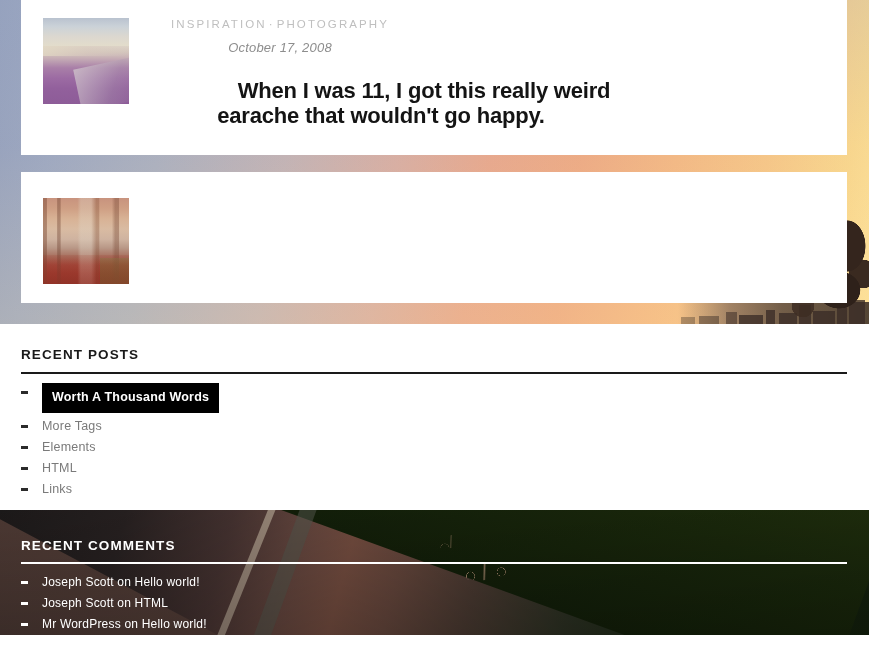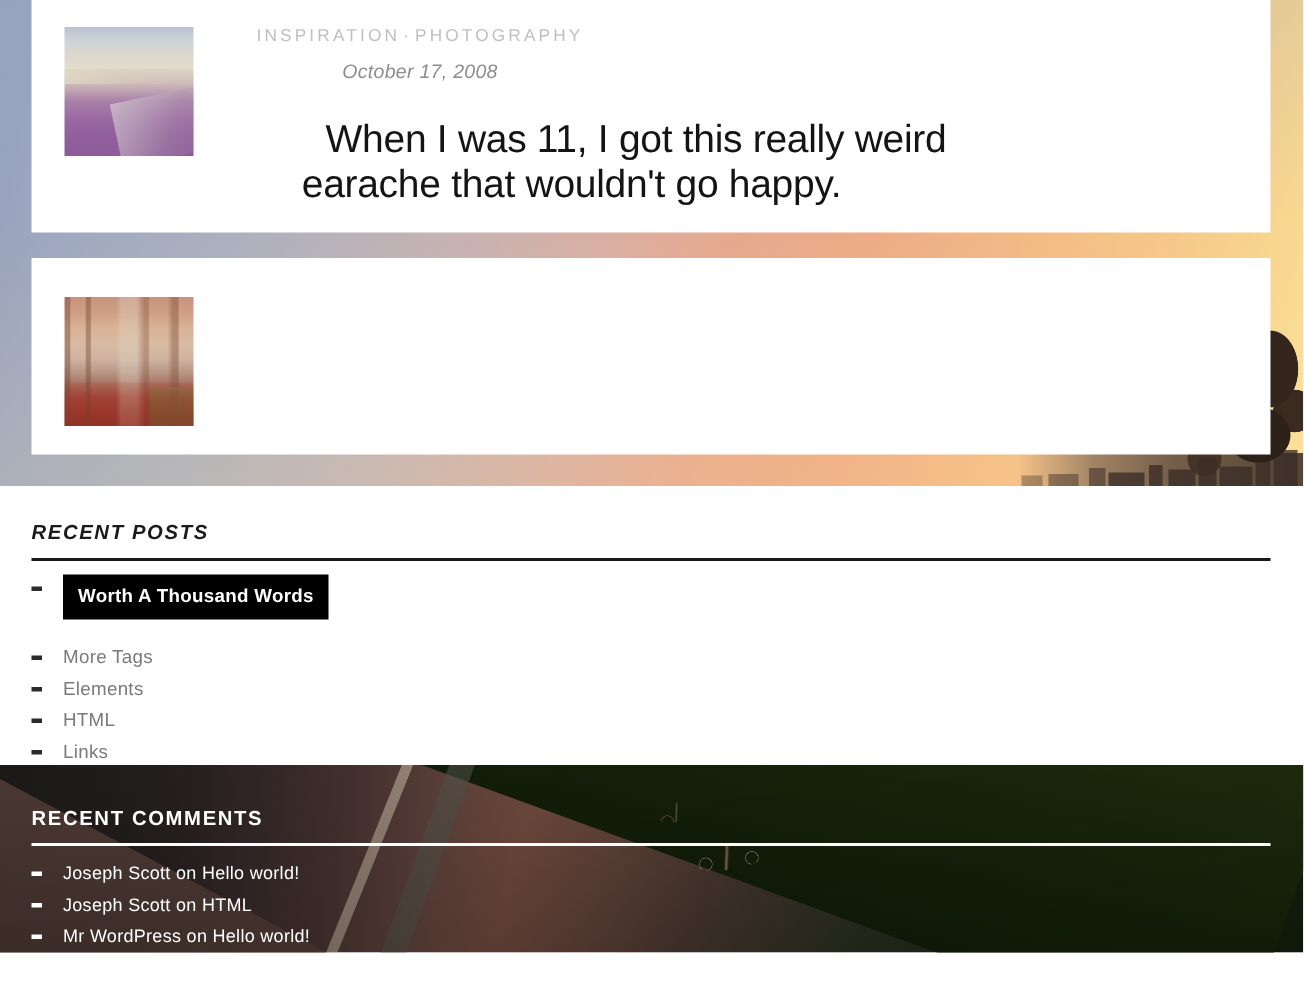--- a/index.html
+++ b/index.html
@@ -199,22 +199,22 @@
     margin-top: 8px;
     font-size: 13px;
     font-style: italic;
     color: #8d8d8d;
     letter-spacing: .2px;
     line-height: 16px;
   }
 
   .post-title {
     position: absolute;
-    font-size: 26px;
-    font-weight: 400;
+    font-size: 22px;
+    font-weight: 700;
     color: #141414;
     line-height: 1.15;
     letter-spacing: -0.2px;
   }
   .card-1 .post-title {
     left: 150px;
     right: 170px;
     top: 78px;
     text-indent: 0;
   }
@@ -236,21 +236,20 @@
     height: 186px;
     background: #ffffff;
   }
   .widget-title {
     position: absolute;
     left: 21px; top: 23px;
     font-size: 13.5px;
     font-weight: 700;
     letter-spacing: 1.1px;
     color: #1a1a1a;
-    font-style: italic;
   }
   .widget-rule {
     position: absolute;
     left: 21px;
     width: 826px;
     height: 2px;
     background: #1a1a1a;
   }
   .widget-posts .widget-rule { top: 48px; }
 
@@ -277,21 +276,21 @@
   .link-list li .lbl { display: inline-block; }
   .link-list li.active .lbl {
     background: #000000;
     color: #ffffff;
     font-weight: 700;
     padding: 4px 10px 5px 10px;
     font-size: 12.5px;
     position: relative;
     top: 1px;
   }
-  .link-list li.active { height: 28px; margin-bottom: 18px; }
+  .link-list li.active { height: 28px; margin-bottom: 6px; }
 
   
   .widget-comments {
     position: absolute;
     left: 0; top: 510px;
     width: 869px;
     height: 125px;
     overflow: hidden;
   }
   .bg-path {

